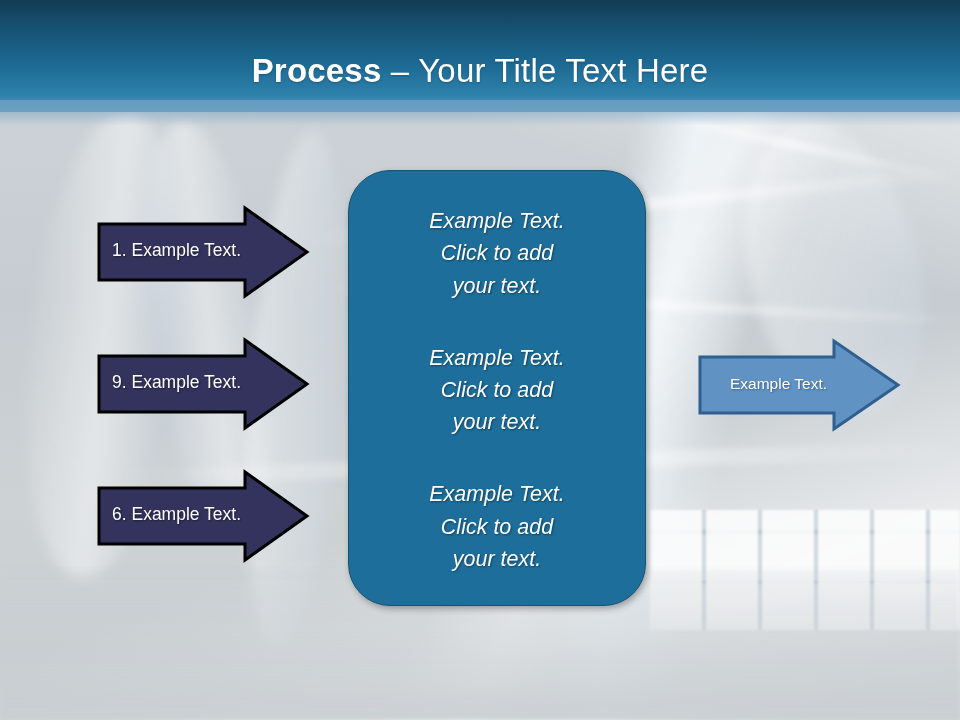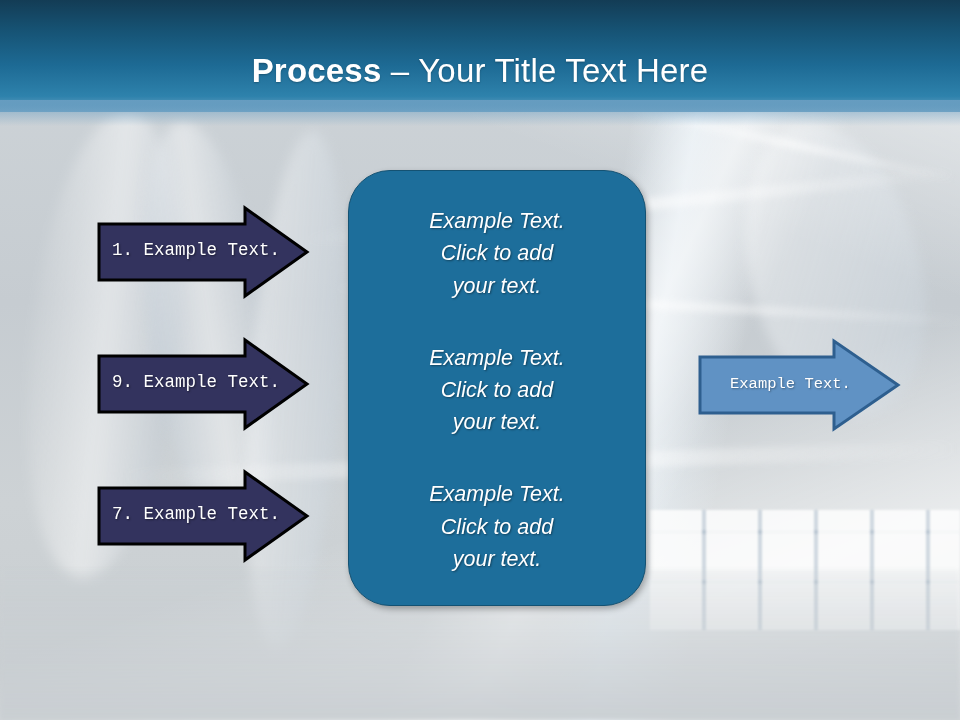--- a/index.html
+++ b/index.html
@@ -107,21 +107,20 @@
     text-shadow: 0 1px 2px rgba(0,0,0,.25);
   }
   .slide-title .t-strong { font-weight: bold; }
   .slide-title .t-rest   { font-weight: normal; }
 
   
   .arrow {
     position: absolute;
     display: flex;
     align-items: center;
-    font-family: Liberation Mono, monospace;
   }
   .arrow svg { display: block; overflow: visible; }
   .arrow-label {
     position: absolute;
     color: #ffffff;
     font-size: 17.5px;
     white-space: pre;
     text-shadow: 1px 1px 2px rgba(0,0,0,.45);
   }
 
@@ -197,21 +196,21 @@
     <svg width="212" height="92" viewBox="0 0 212 92">
       <polygon points="2,18 148,18 148,2 210,46 148,90 148,74 2,74" fill="#33335e" stroke="#000000" stroke-width="3" stroke-linejoin="miter"></polygon>
     </svg>
     <span class="arrow-label">9. Example Text.</span>
   </div>
 
   <div class="arrow left-arrow a3">
     <svg width="212" height="92" viewBox="0 0 212 92">
       <polygon points="2,18 148,18 148,2 210,46 148,90 148,74 2,74" fill="#33335e" stroke="#000000" stroke-width="3" stroke-linejoin="miter"></polygon>
     </svg>
-    <span class="arrow-label">7. Example Text.</span>
+    <span class="arrow-label">6. Example Text.</span>
   </div>
 
   <div class="center-panel">
     <div class="panel-block">Example Text.
 Click  to add
 your text.</div>
     <div class="panel-block">Example Text.
 Click  to add
 your text.</div>
     <div class="panel-block">Example Text.

